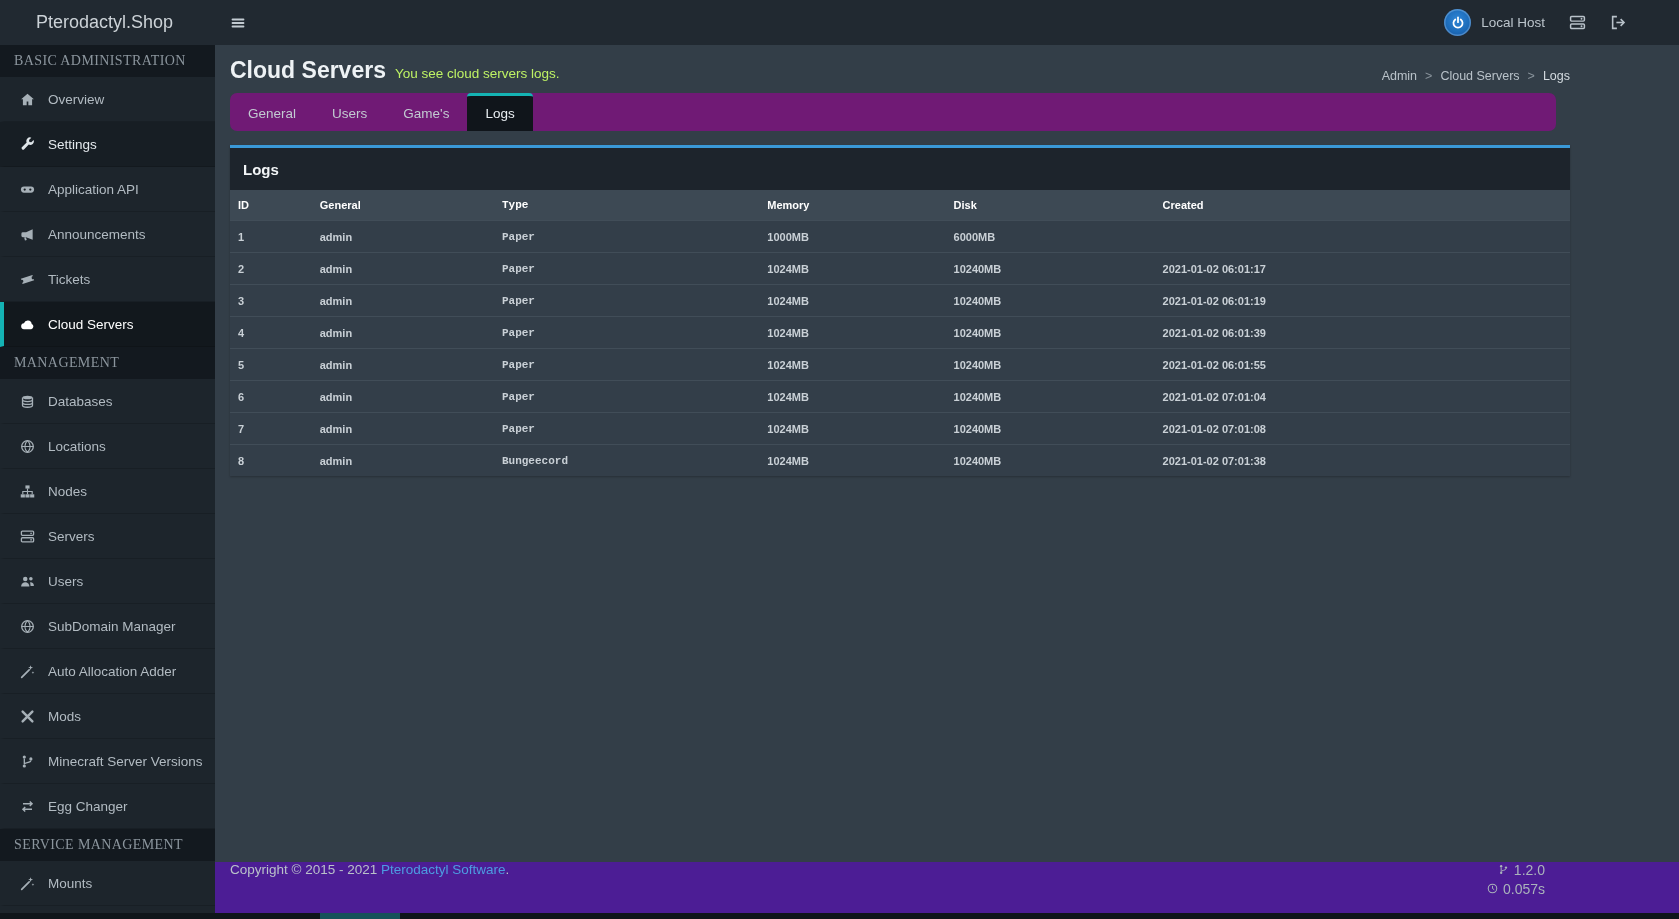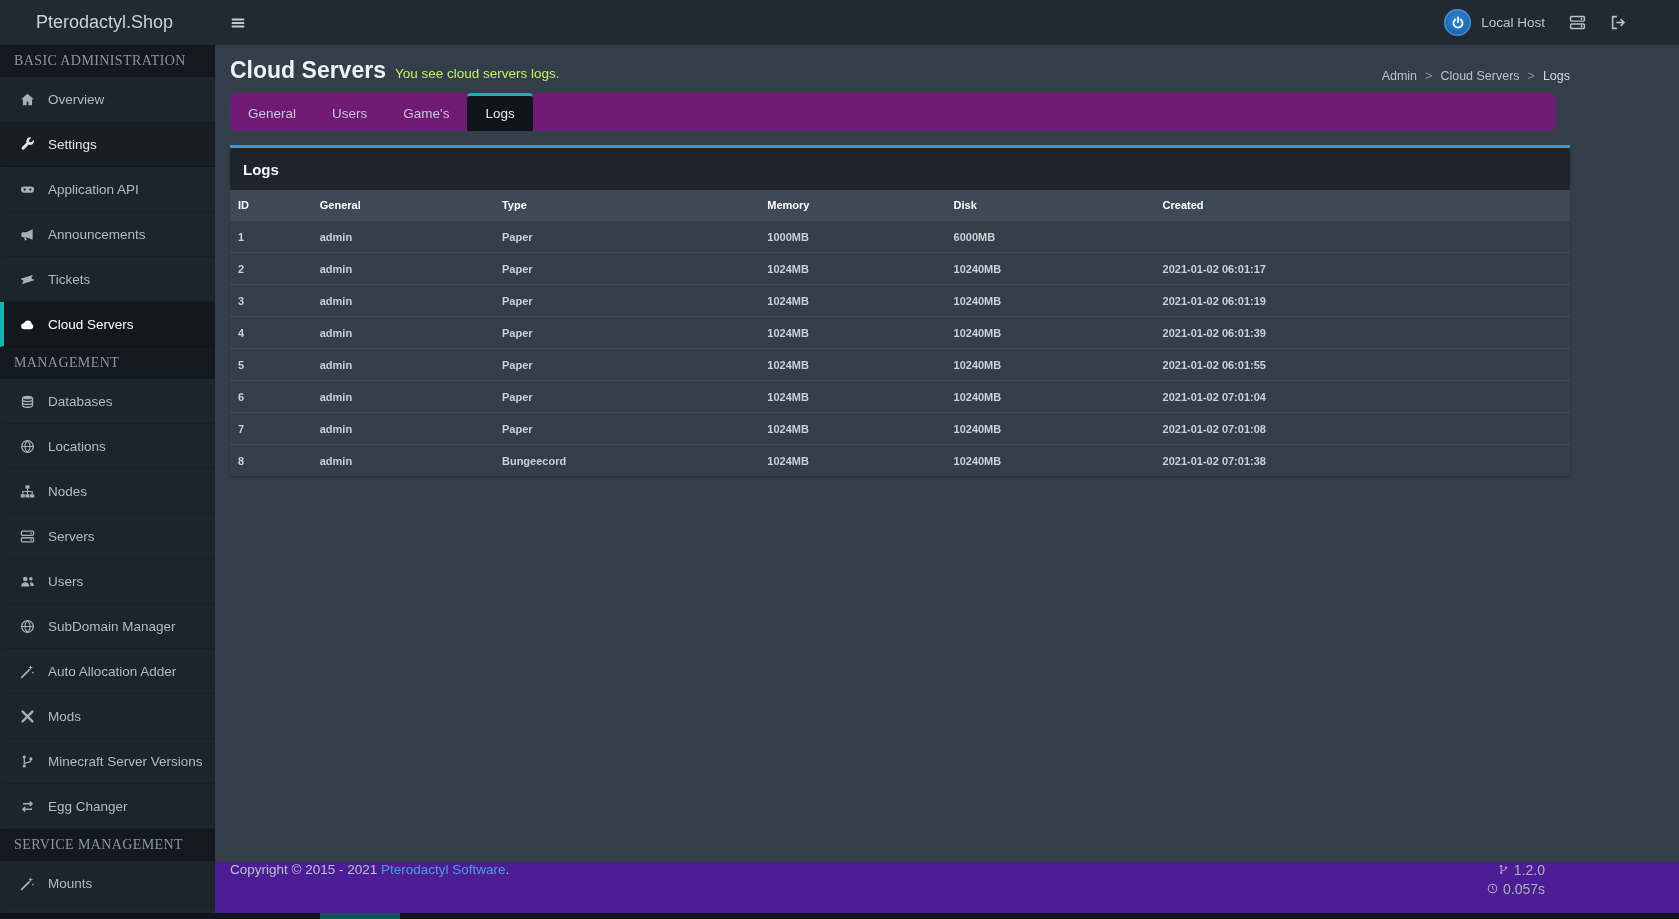--- a/index.html
+++ b/index.html
@@ -64,21 +64,21 @@
   .card { margin-top:14px; border-top:3px solid var(--card-border); background:#333e49;
           box-shadow:0 1px 2px rgba(0,0,0,.25); }
   .card-header { height:42px; display:flex; align-items:center; padding-left:13px;
                  background:#1d242c; color:#f2f5f7; font-size:15px; font-weight:700; }
   table.logs { width:100%; border-collapse:collapse; font-size:11px; table-layout:fixed; }
   table.logs th { background:#3d4954; color:#ffffff; text-align:left; font-weight:700; padding:9px 8px; }
   table.logs td { background:#333e49; color:#c9d0d6; font-weight:700; padding:9.5px 8px;
                   border-top:1px solid #414d58; overflow:hidden; white-space:nowrap; }
   table.logs th:nth-child(1), table.logs td:nth-child(1) { width:6.1%; }
   table.logs th:nth-child(2), table.logs td:nth-child(2) { width:13.6%; }
-  table.logs th:nth-child(3), table.logs td:nth-child(3) { width:19.8%; }
+  table.logs th:nth-child(3), table.logs td:nth-child(3) { width:19.8%;font-family:Liberation Mono, monospace; }
   table.logs th:nth-child(4), table.logs td:nth-child(4) { width:13.9%; }
   table.logs th:nth-child(5), table.logs td:nth-child(5) { width:15.6%; }
 
   
   .footer { position:absolute; left:215px; right:0; top:862px; height:51px; background:#4c1d95;
             display:flex; align-items:flex-start; justify-content:space-between;
             padding:0 134px 0 15px; font-size:13.5px; color:#b9c1c9; }
   .footer a { color:var(--link); text-decoration:none; cursor:pointer; }
   .footer-right { display:flex; flex-direction:column; align-items:flex-end; gap:3px;
                   font-size:14px; color:#aab3bb; }

